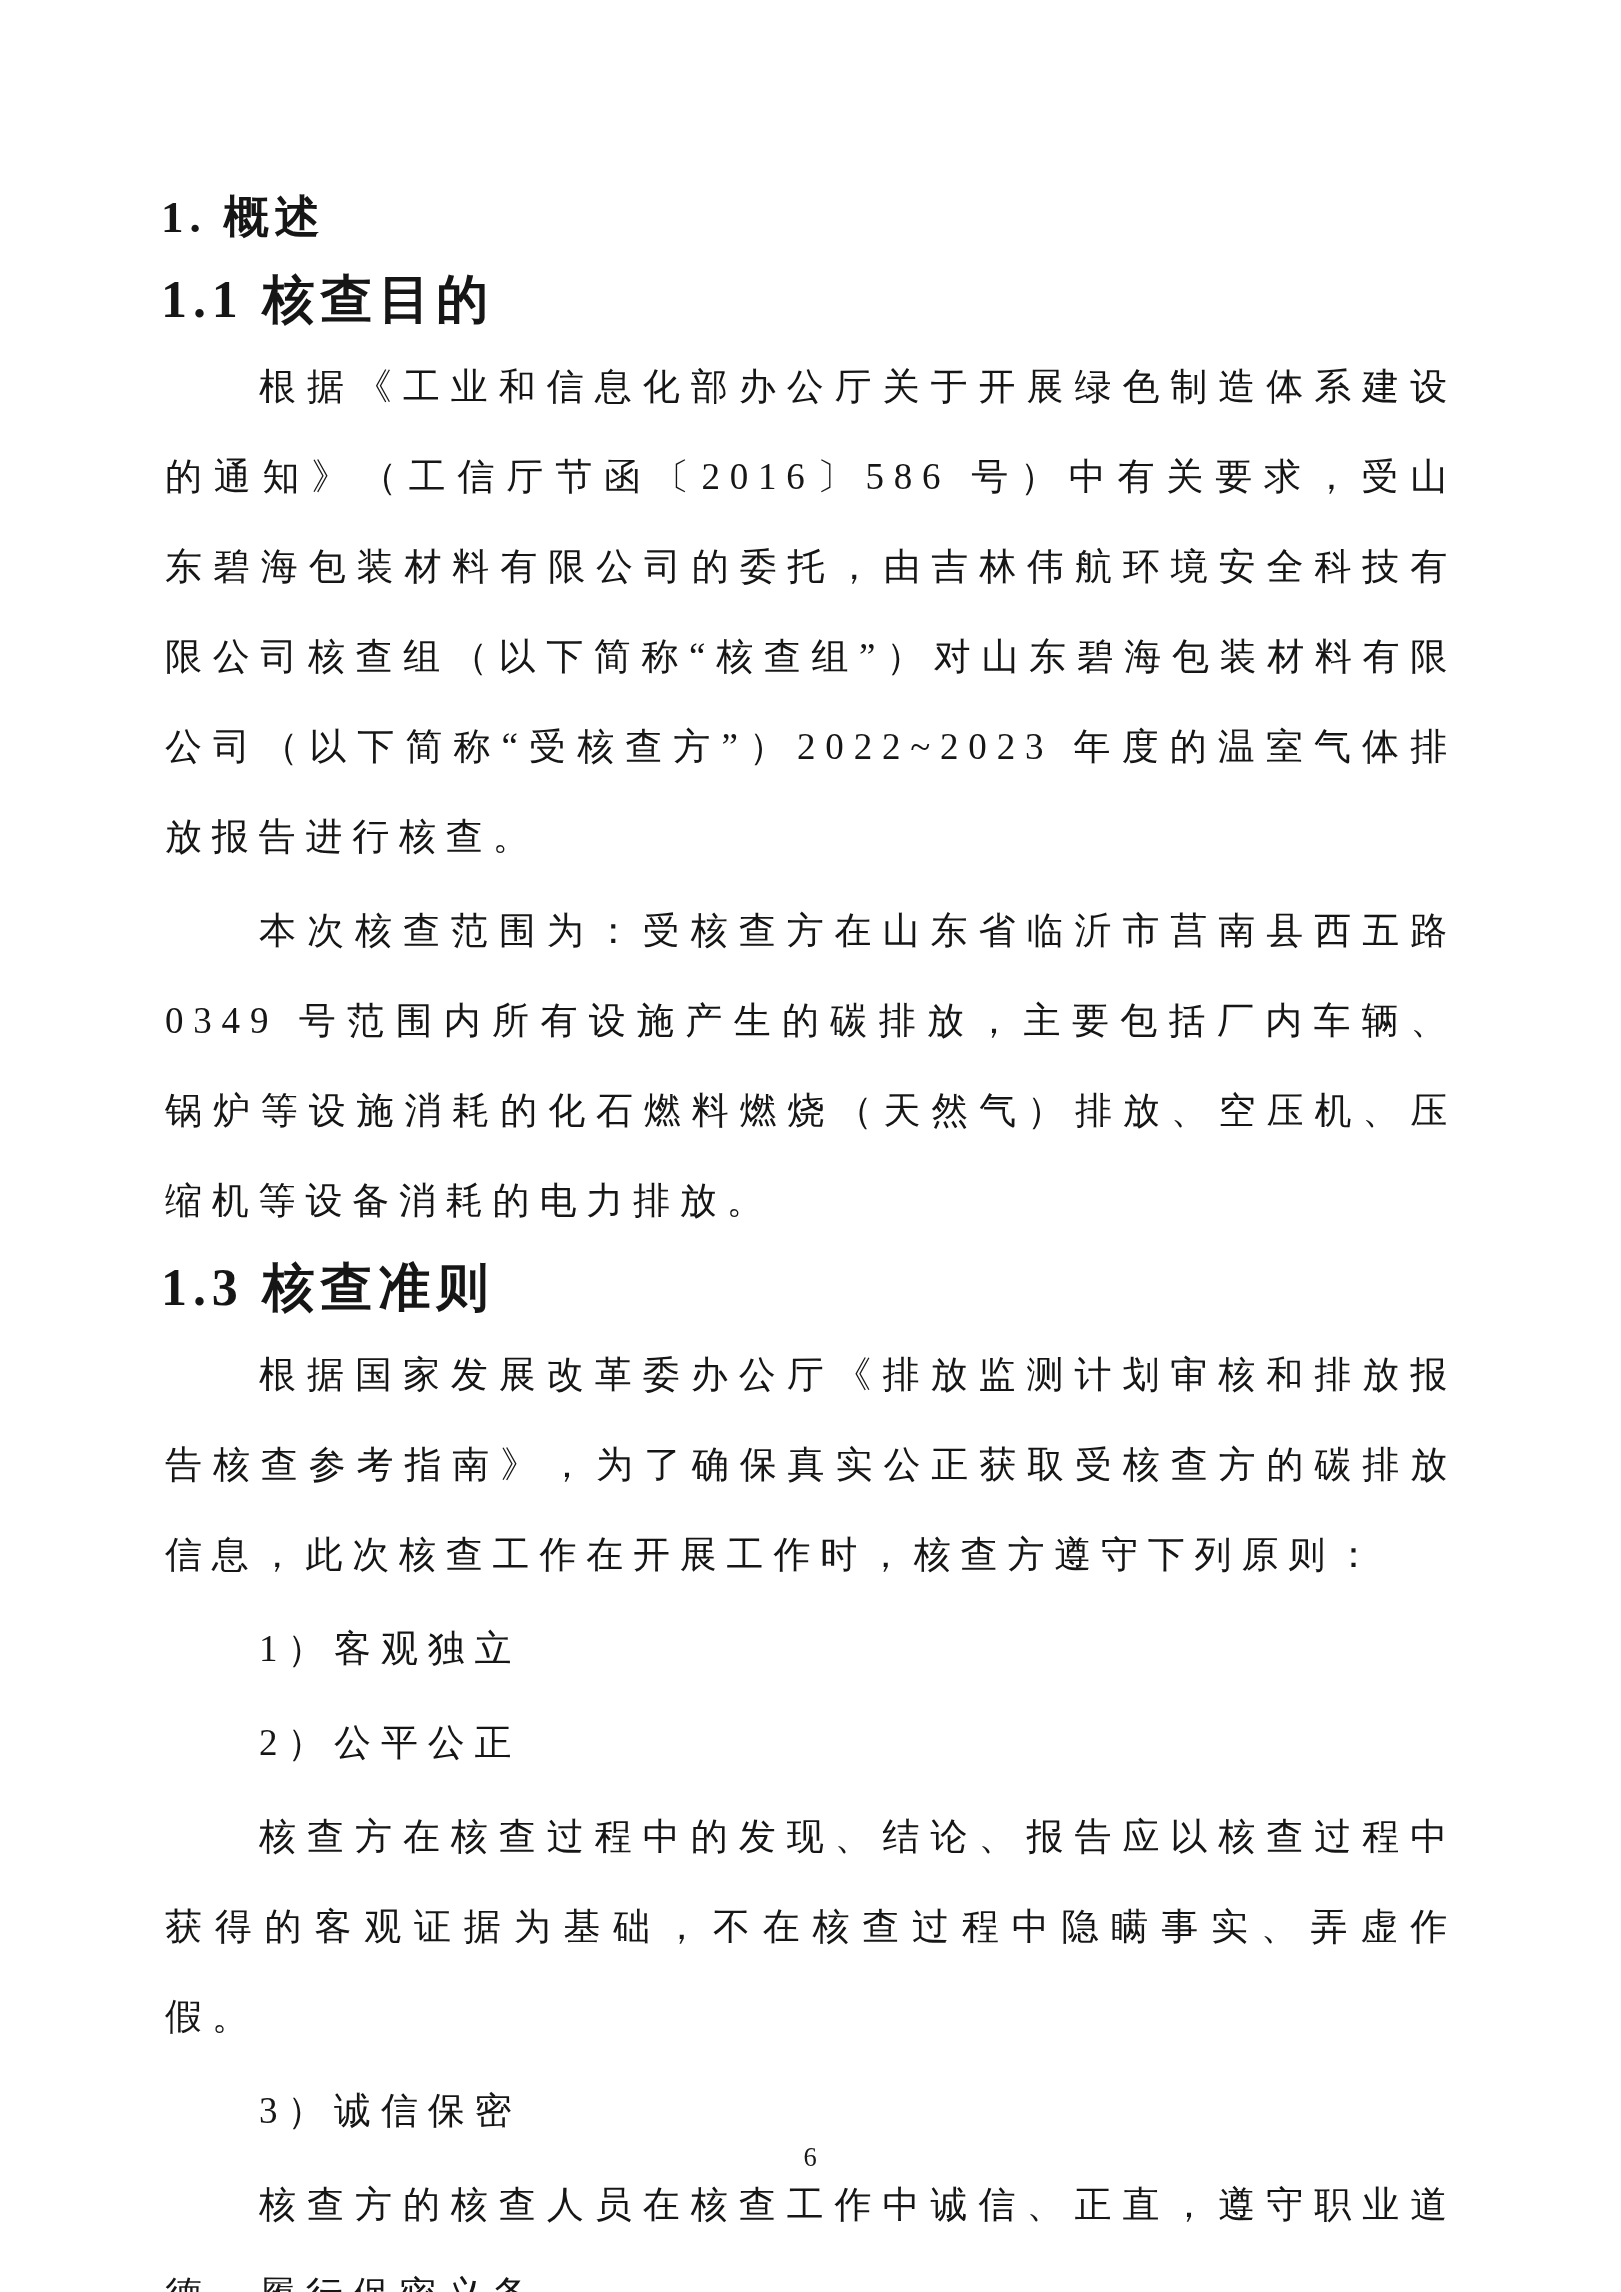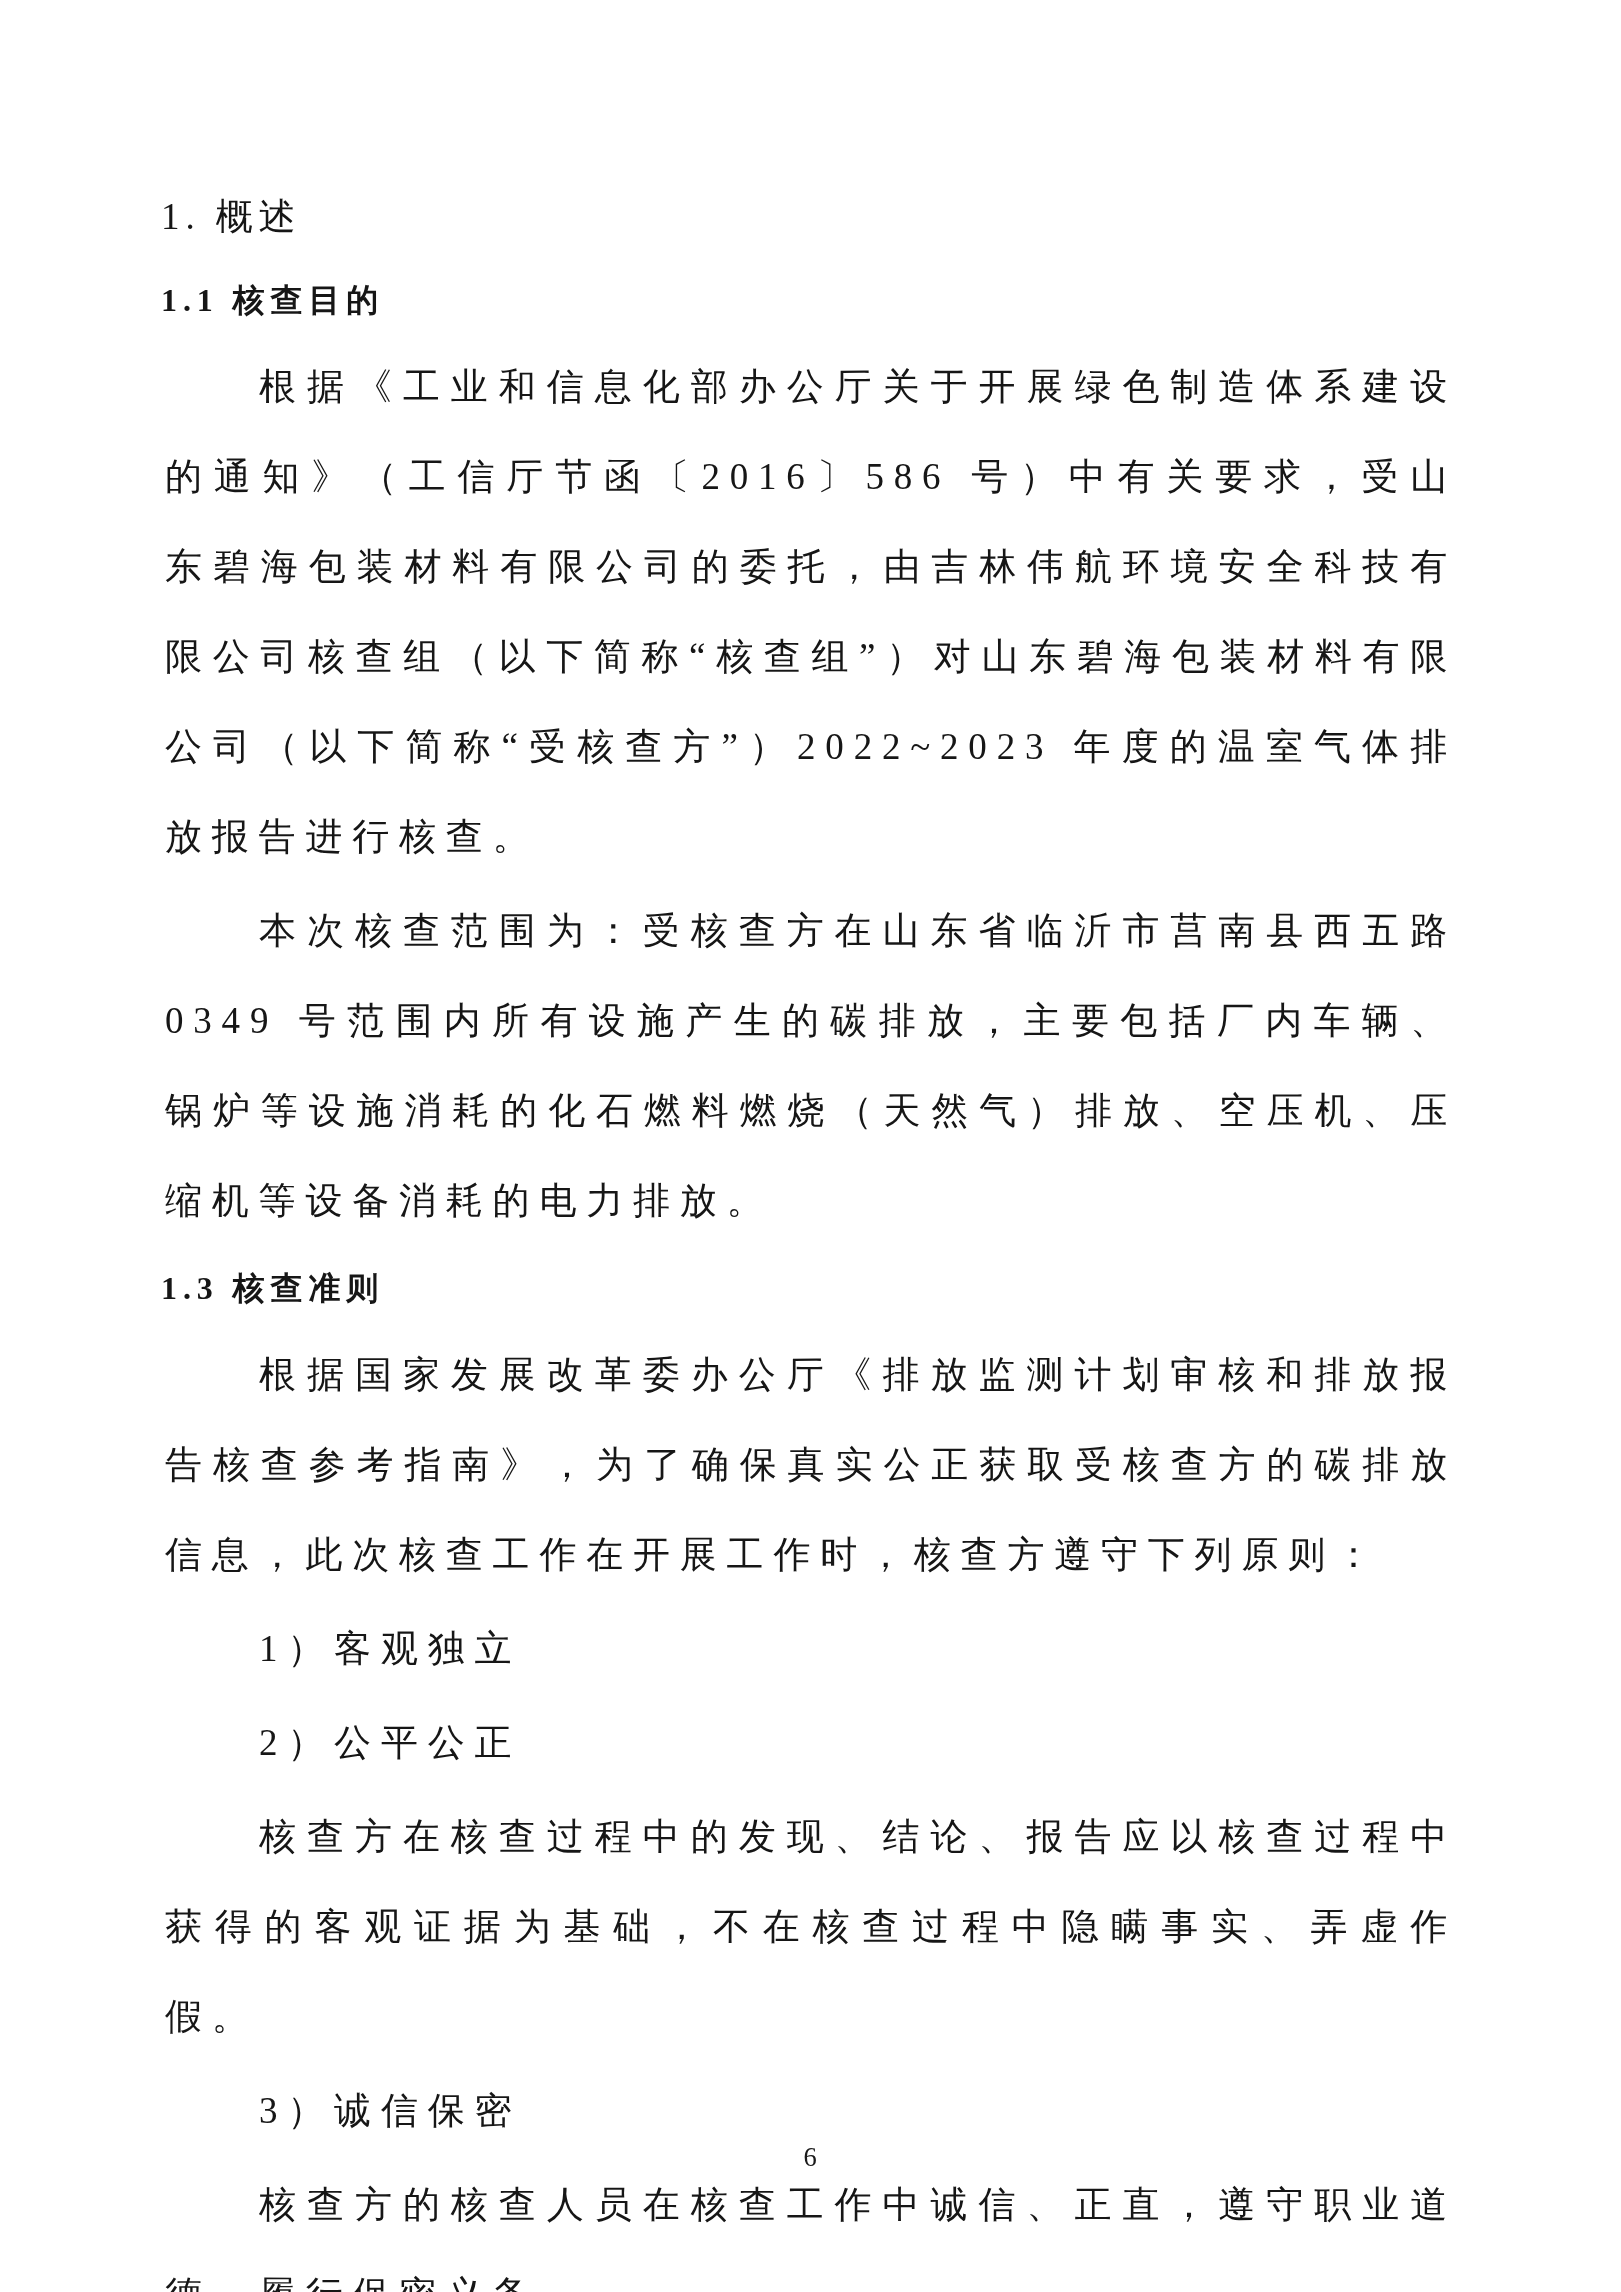--- a/index.html
+++ b/index.html
@@ -16,28 +16,28 @@
     font-family: "Liberation Serif", "DejaVu Serif", serif;
     overflow: hidden;
   }
   .content {
     position: absolute;
     top: 178px;
     left: 161px;
     width: 1300px;
   }
   .h1 {
-    font-size: 37px;
-    font-weight: 400;
+    font-size: 45px;
+    font-weight: 700;
     line-height: 78px;
     letter-spacing: 5.9px;
     margin: 0 0 5.9px 0;
   }
   .h2 {
-    font-size: 32px;
+    font-size: 52px;
     font-weight: 700;
     line-height: 76px;
     letter-spacing: 5.9px;
     margin: 2px 0 0 0;
   }
   .para {
     font-size: 37px;
     line-height: 90px;
     letter-spacing: 9.8px;
     text-align: justify;

